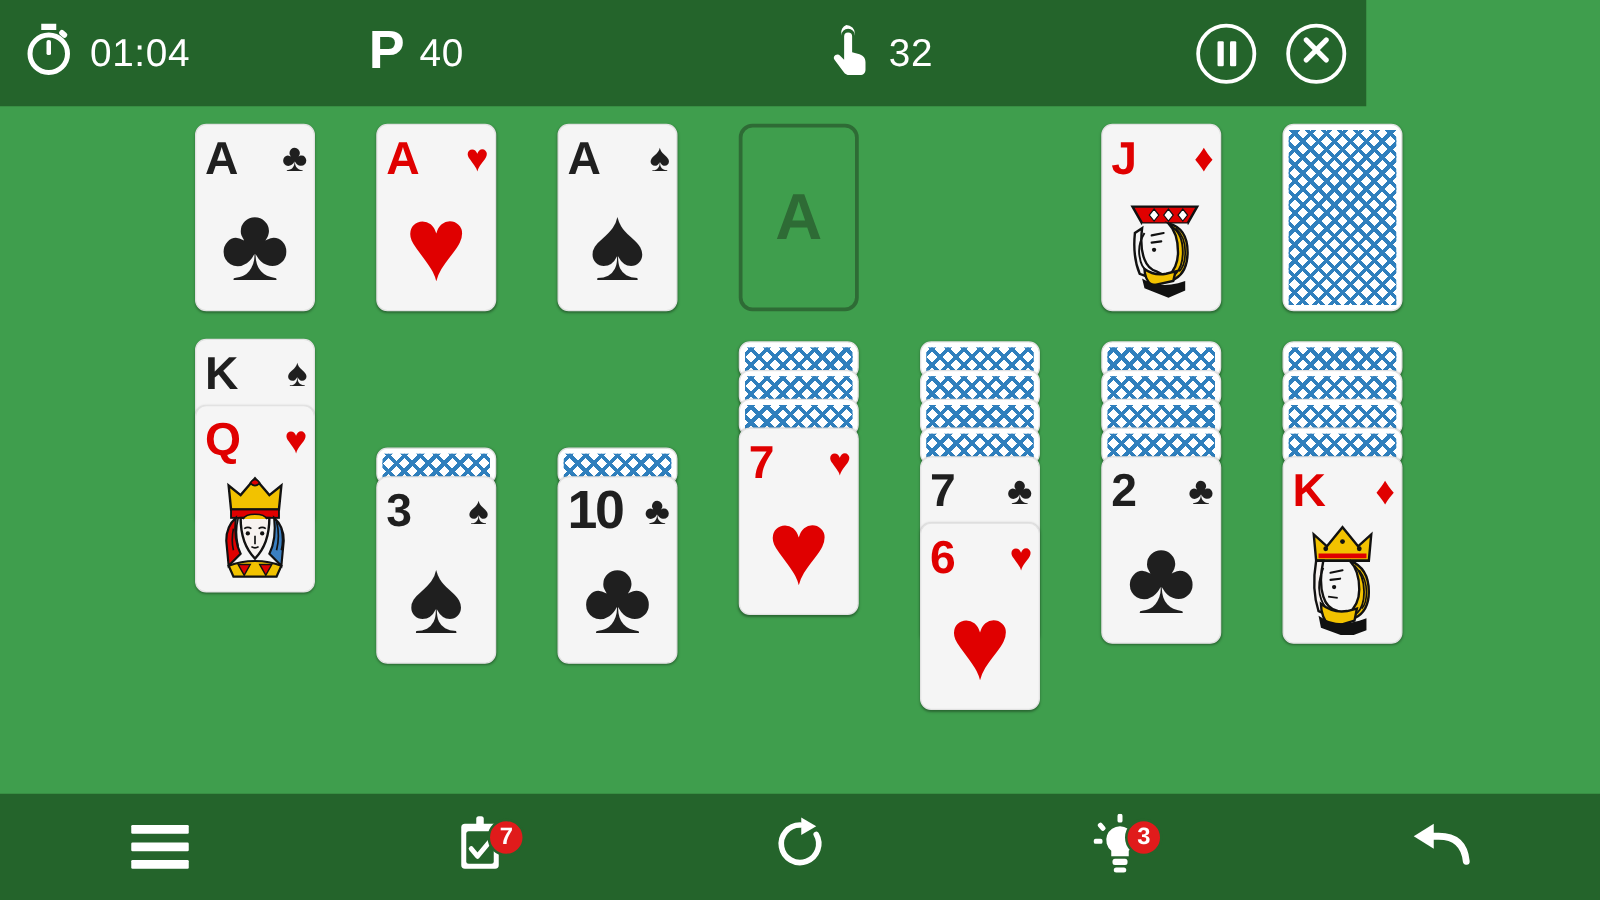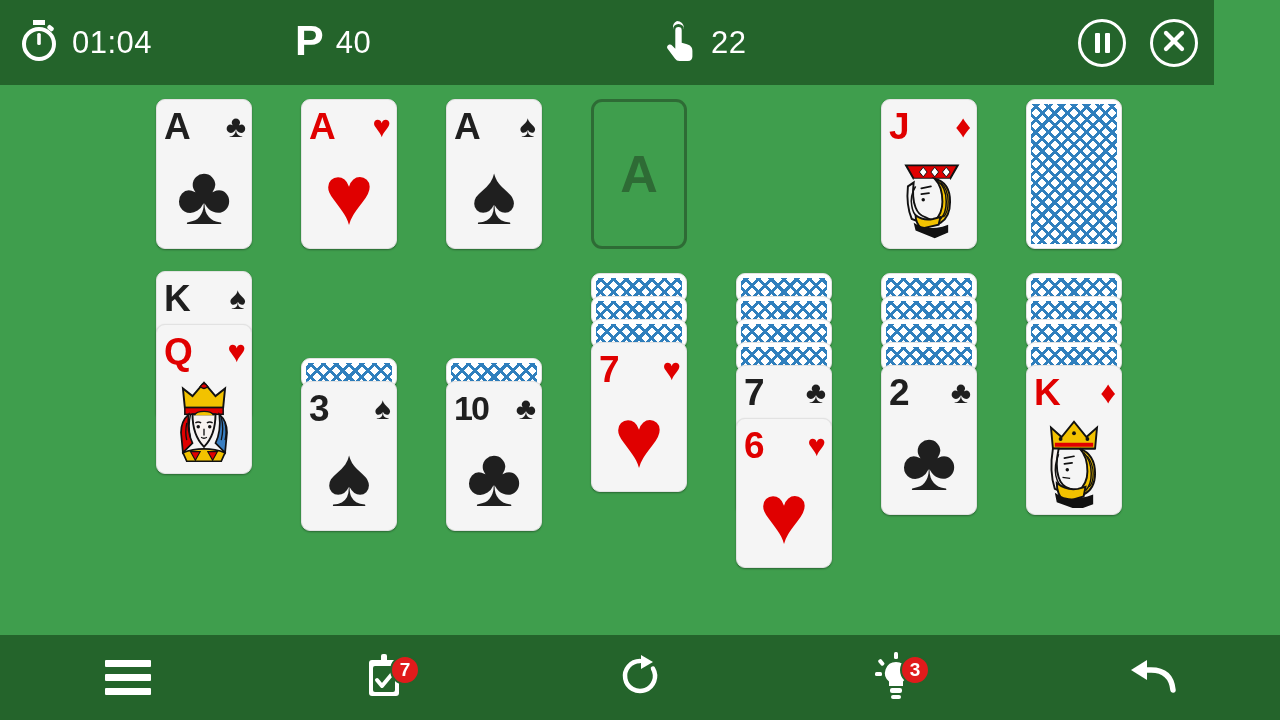--- a/index.html
+++ b/index.html
@@ -11,21 +11,21 @@
   }
   #app {
     position: relative;
     width: 1280px; height: 720px;
     background: #3f9e4d;
   }
 
   
   .topbar {
     position: absolute; left: 0; top: 0;
-    width: 1214px; height: 85px;
+    width: 1093px; height: 85px;
     background: #24642b;
   }
   .stat { position: absolute; display: flex; align-items: center; height: 85px; }
   .stat-timer { left: 18px; }
   .stat-points { left: 295px; }
   .stat-moves { left: 665px; }
   .stat-value {
     color: #ffffff;
     font-size: 31px;
     font-weight: 400;
@@ -57,21 +57,21 @@
     box-shadow: 0 1px 2px rgba(0,0,0,0.35);
     border: 1px solid #e2e2e2;
     overflow: hidden;
   }
   .card .corner {
     position: absolute; left: 7px; top: 3px;
     width: 82px; height: 46px;
     display: flex; align-items: center; justify-content: space-between;
   }
   .rank { font-size: 37px; font-weight: bold; line-height: 1; font-family: "Liberation Sans", sans-serif; }
-  .rank.small { font-size: 34px; letter-spacing: -2px; }
+  .rank.small { font-size: 43px; letter-spacing: -2px; }
   .suit-s { font-size: 31px; line-height: 1; }
   .red { color: #e00000; }
   .black { color: #1f1f1f; }
   .pip-big {
     position: absolute; left: 0; right: 0; top: 52px;
     text-align: center; font-size: 84px; line-height: 86px;
   }
 
   
   .facebox { position: absolute; left: 8px; right: 8px; top: 50px; bottom: 6px; }
@@ -172,21 +172,21 @@
       <span class="stat-value">40</span>
     </div>
 
     <div class="stat stat-moves">
       <span>
         <svg width="34" height="44" viewBox="0 0 34 44">
           <path d="M12 2 a7 7 0 0 1 7 7 v1.5 a5.5 5.5 0 0 0 -11 0 V9 a7 7 0 0 1 4 -7z" fill="#fff"></path>
           <path d="M13.5 8 a3.2 3.2 0 0 1 3.2 3.2 v12.5 l4.5 1.2 c4 1 6.2 3 6.2 7 v5.6 c0 2.6 -1.6 4.5 -4.4 4.5 h-8.5 c-2 0 -3.3 -0.8 -4.6 -2.5 L2.6 29.8 c-1 -1.4 -0.6 -3 0.8 -3.8 1.4 -0.8 2.8 -0.5 3.9 0.7 l3 3.1 V11.2 A3.2 3.2 0 0 1 13.5 8z" fill="#fff"></path>
         </svg>
       </span>
-      <span class="stat-value">22</span>
+      <span class="stat-value">32</span>
     </div>
 
     <div class="topbar-right">
       <div class="circ-btn">
         <span class="pause-bars">
             <i></i>
             <i></i>
           </span>
       </div>
       <div class="circ-btn">

